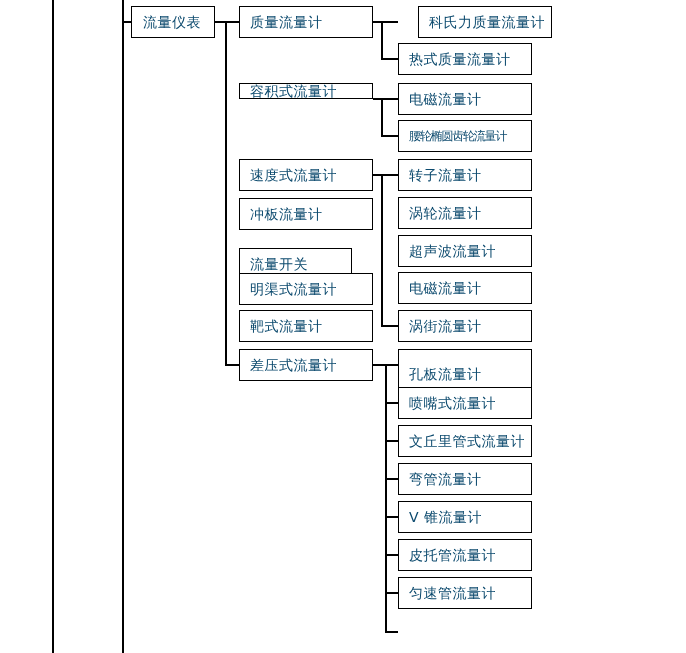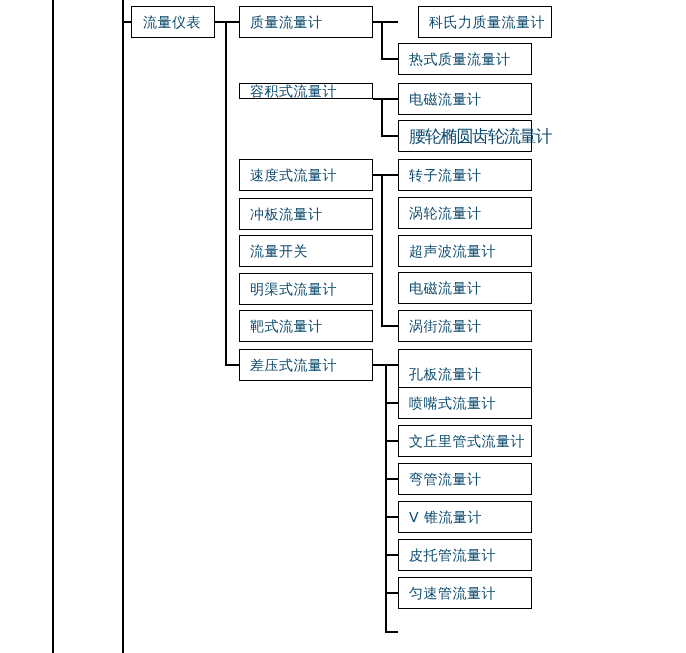--- a/index.html
+++ b/index.html
@@ -25,21 +25,21 @@
     white-space:nowrap;
     padding-left:10px;
     letter-spacing:0.5px;
   }
   .node.root{font-size:14px;padding-left:11px;}
   .node.lvl2{font-size:14px;}
   .node.lvl3{font-size:14px;}
   
   .node.squeeze{
     letter-spacing:-1.2px;
-    font-size:17px;
+    font-size:12px;
   }
 
   
   .vline{position:absolute;width:2px;background:#000;}
   .hline{position:absolute;height:2px;background:#000;}
 </style>
 </head>
 <body>
 
 <div id="canvas">
@@ -62,21 +62,21 @@
   </div>
   <div class="node lvl2" style="left:239px;top:83px;width:134px;height:16px;">
     <span>容积式流量计</span>
   </div>
   <div class="node lvl2" style="left:239px;top:159px;width:134px;height:32px;">
     <span>速度式流量计</span>
   </div>
   <div class="node lvl2" style="left:239px;top:198px;width:134px;height:32px;">
     <span>冲板流量计</span>
   </div>
-  <div class="node lvl2" style="left:239px;top:235px;width:134px;height:32px;">
+  <div class="node lvl2" style="left:239px;top:248px;width:113px;height:32px;">
     <span>流量开关</span>
   </div>
   <div class="node lvl2" style="left:239px;top:273px;width:134px;height:32px;">
     <span>明渠式流量计</span>
   </div>
   <div class="node lvl2" style="left:239px;top:310px;width:134px;height:32px;">
     <span>靶式流量计</span>
   </div>
   <div class="node lvl2" style="left:239px;top:349px;width:134px;height:32px;">
     <span>差压式流量计</span>

